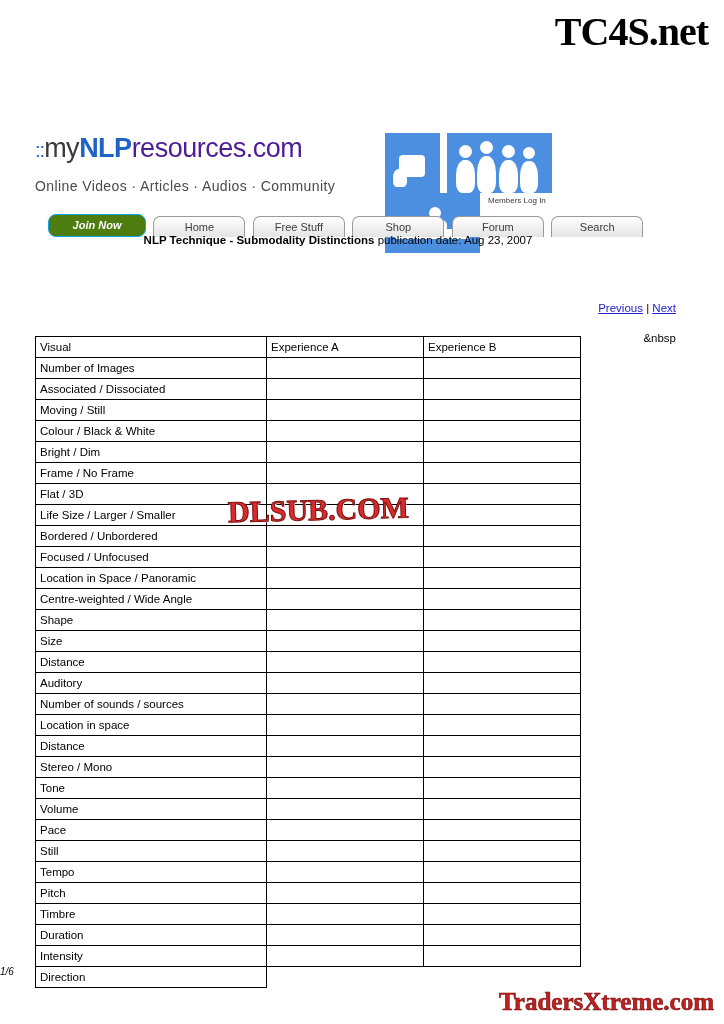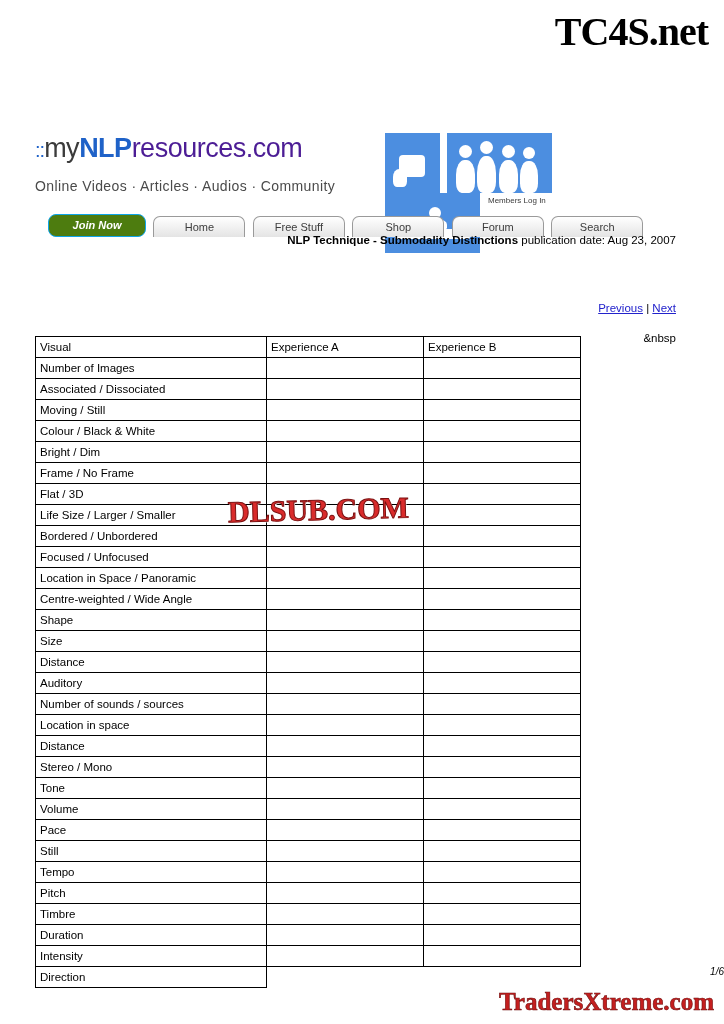--- a/index.html
+++ b/index.html
@@ -131,21 +131,21 @@
   .nav .btn.shop { width: 90px; }
   .nav .btn.forum { width: 90px; }
   .nav .btn.search { width: 90px; }
 
   
   .doc-title {
     position: absolute;
     left: 0;
     top: 234px;
     width: 676px;
-    text-align: right;
+    text-align: center;
     font-size: 11.5px;
     color: #000000;
   }
   .doc-title b { font-weight: bold; }
   .doc-title .pubdate { font-weight: normal; }
 
   
   .navlinks {
     position: absolute;
     right: 48px;
@@ -202,21 +202,21 @@
     text-shadow: 1px 1px 0 #ffffff;
     transform: rotate(-1.5deg);
   }
 
   
   .pagenum {
     position: absolute;
     left: 0;
     top: 966px;
     width: 724px;
-    text-align: right;
+    text-align: left;
     font-size: 10px;
     font-style: italic;
     color: #000000;
   }
   .traders {
     position: absolute;
     right: 10px;
     bottom: 8px;
     font-family: "Liberation Serif", serif;
     font-weight: bold;

